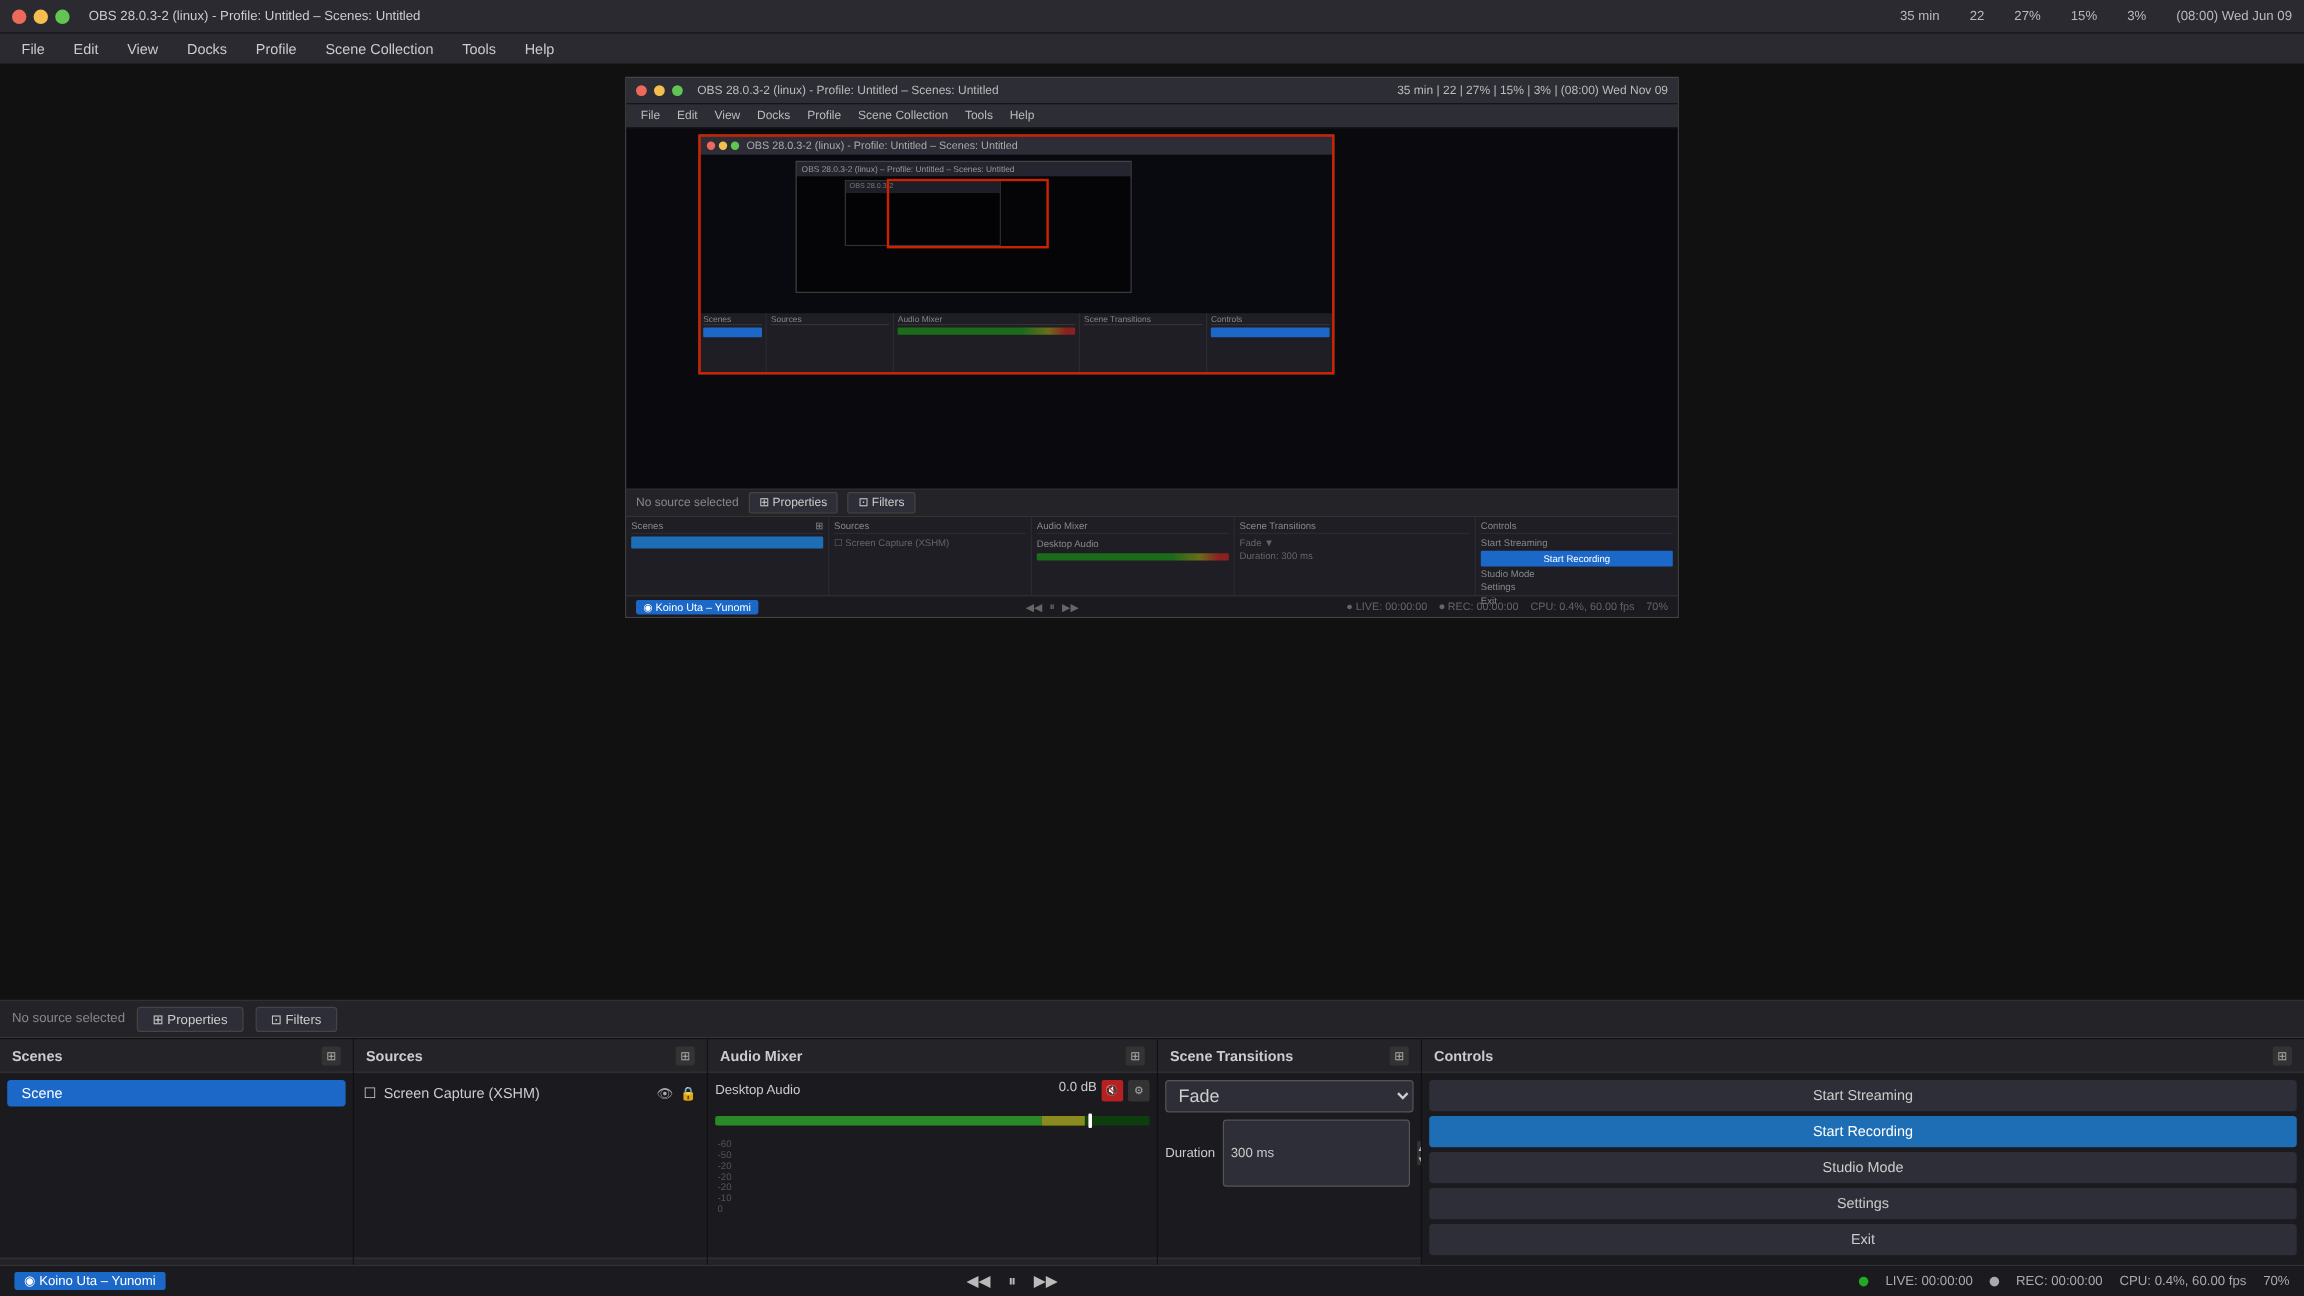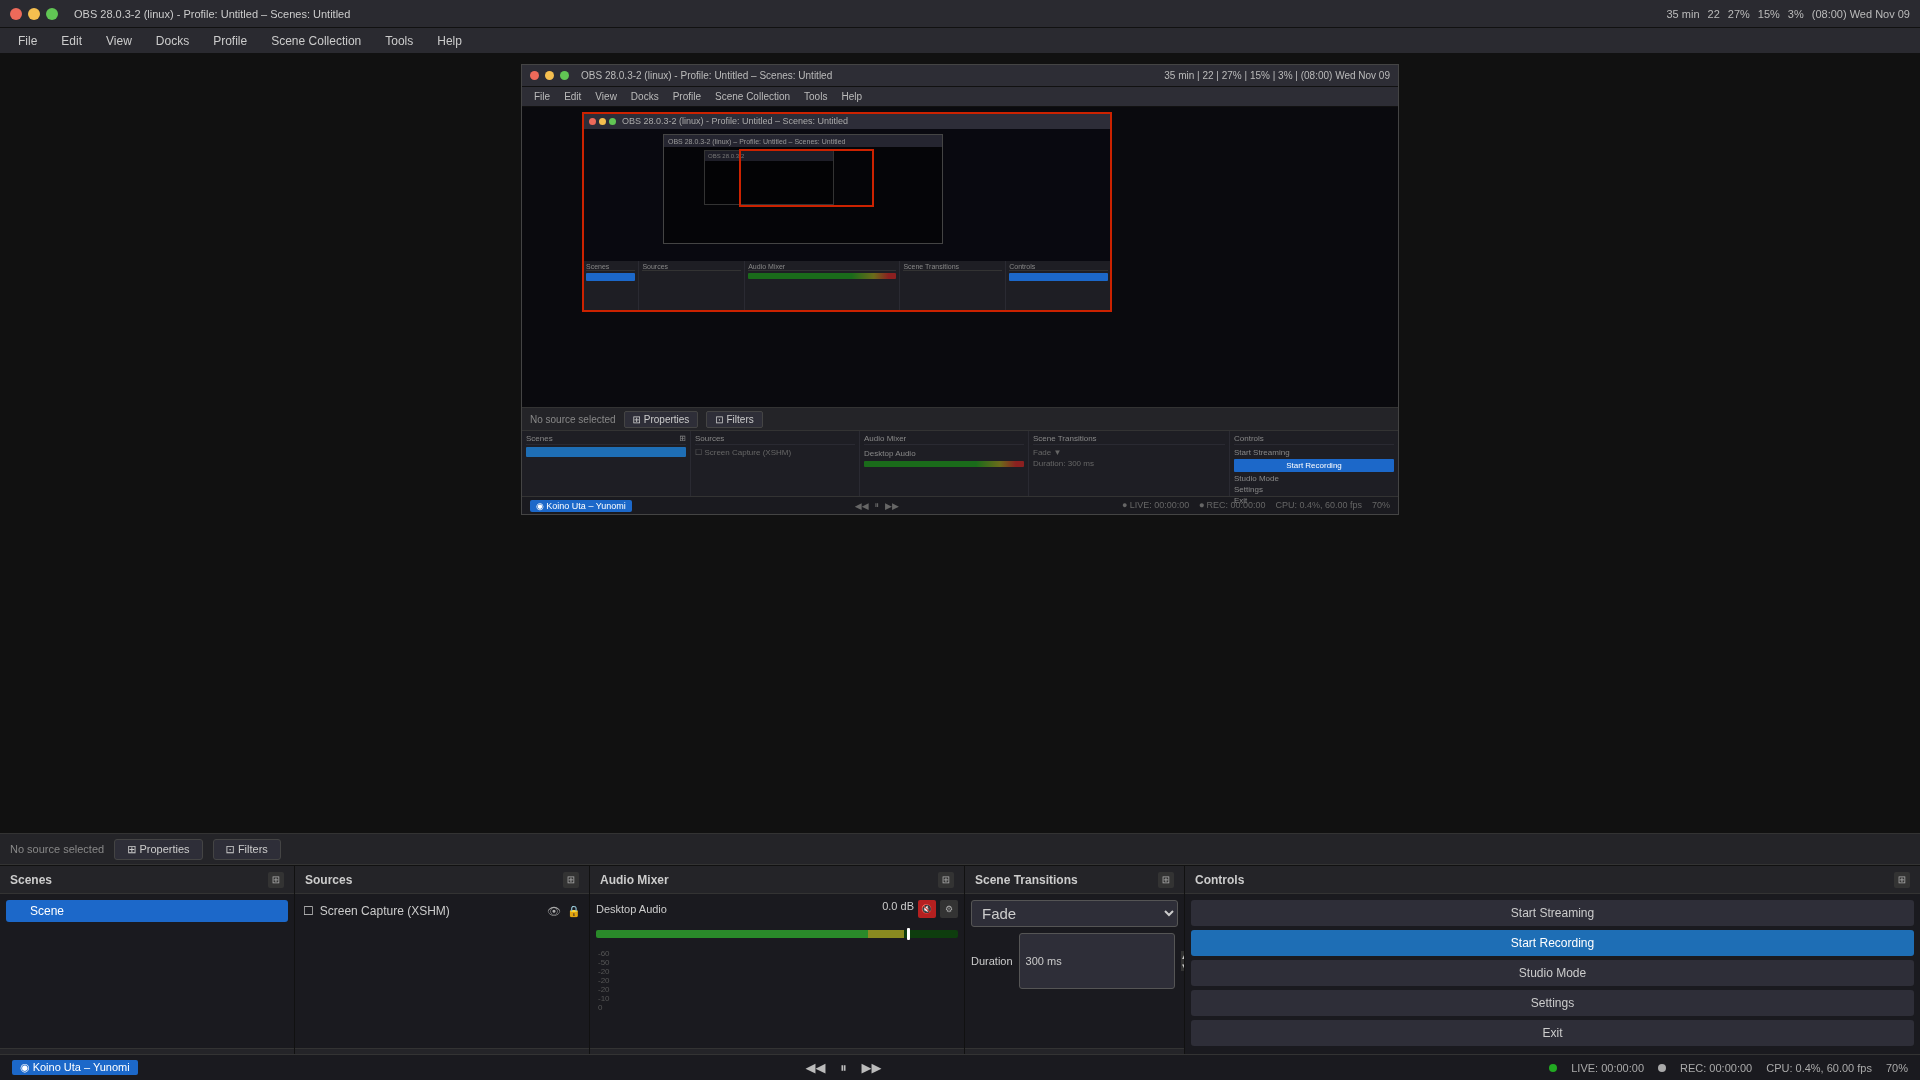--- a/index.html
+++ b/index.html
@@ -26,21 +26,21 @@
     #title-bar-left {
       display: flex;
       align-items: center;
       gap: 6px;
       font-size: 11px;
       color: #bbb;
     }
     #title-bar-right {
       display: flex;
       align-items: flex-start;
-      gap: 8px;
+      gap: 25px;
       font-size: 11px;
       color: #bbb;
     }
     .title-dot {
       width: 12px;
       height: 12px;
       border-radius: 50%;
       display: inline-block;
     }
 
@@ -265,21 +265,21 @@
       padding: 6px;
       overflow: hidden;
     }
 
     
     #scenes-panel {
       width: 295px;
     }
     .scene-item {
       background: #1c68c9;
-      padding: 4px 24px;
+      padding: 4px 12px;
       border-radius: 3px;
       font-size: 12px;
       color: #fff;
       cursor: pointer;
     }
     .scenes-bottom-bar {
       height: 32px;
       background: #242428;
       display: flex;
       align-items: center;
@@ -541,21 +541,21 @@
     <span class="title-dot" style="background:#f5bf4f"></span>
     <span class="title-dot" style="background:#61c554"></span>
     <span style="margin-left:10px; font-size:11px; color:#ccc;">OBS 28.0.3-2 (linux) - Profile: Untitled – Scenes: Untitled</span>
   </div>
   <div id="title-bar-right">
     <span>35 min</span>
     <span>22</span>
     <span>27%</span>
     <span>15%</span>
     <span>3%</span>
-    <span>(08:00) Wed Nov 09</span>
+    <span>(08:00) Wed Jun 09</span>
   </div>
 </div>
 
 <div id="menu-bar">
   <span class="menu-item">File</span>
   <span class="menu-item">Edit</span>
   <span class="menu-item">View</span>
   <span class="menu-item">Docks</span>
   <span class="menu-item">Profile</span>
   <span class="menu-item">Scene Collection</span>

